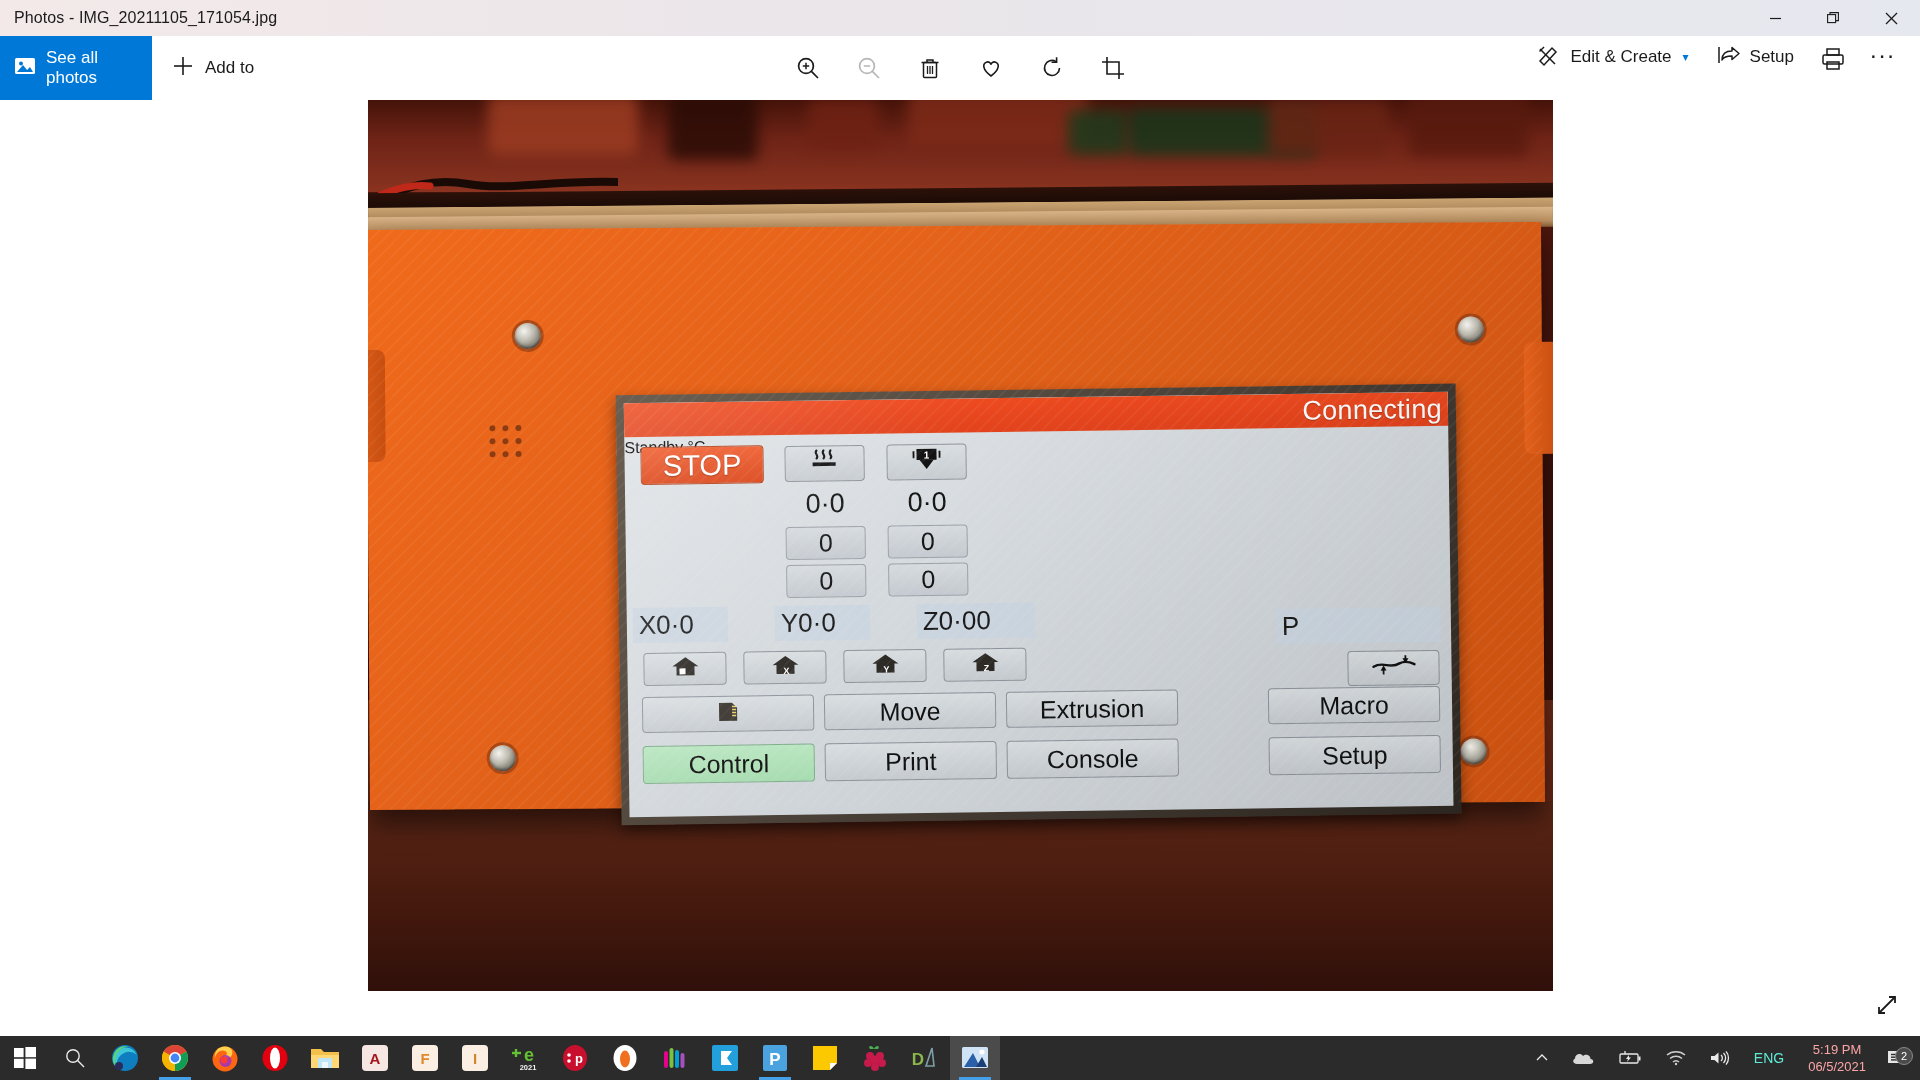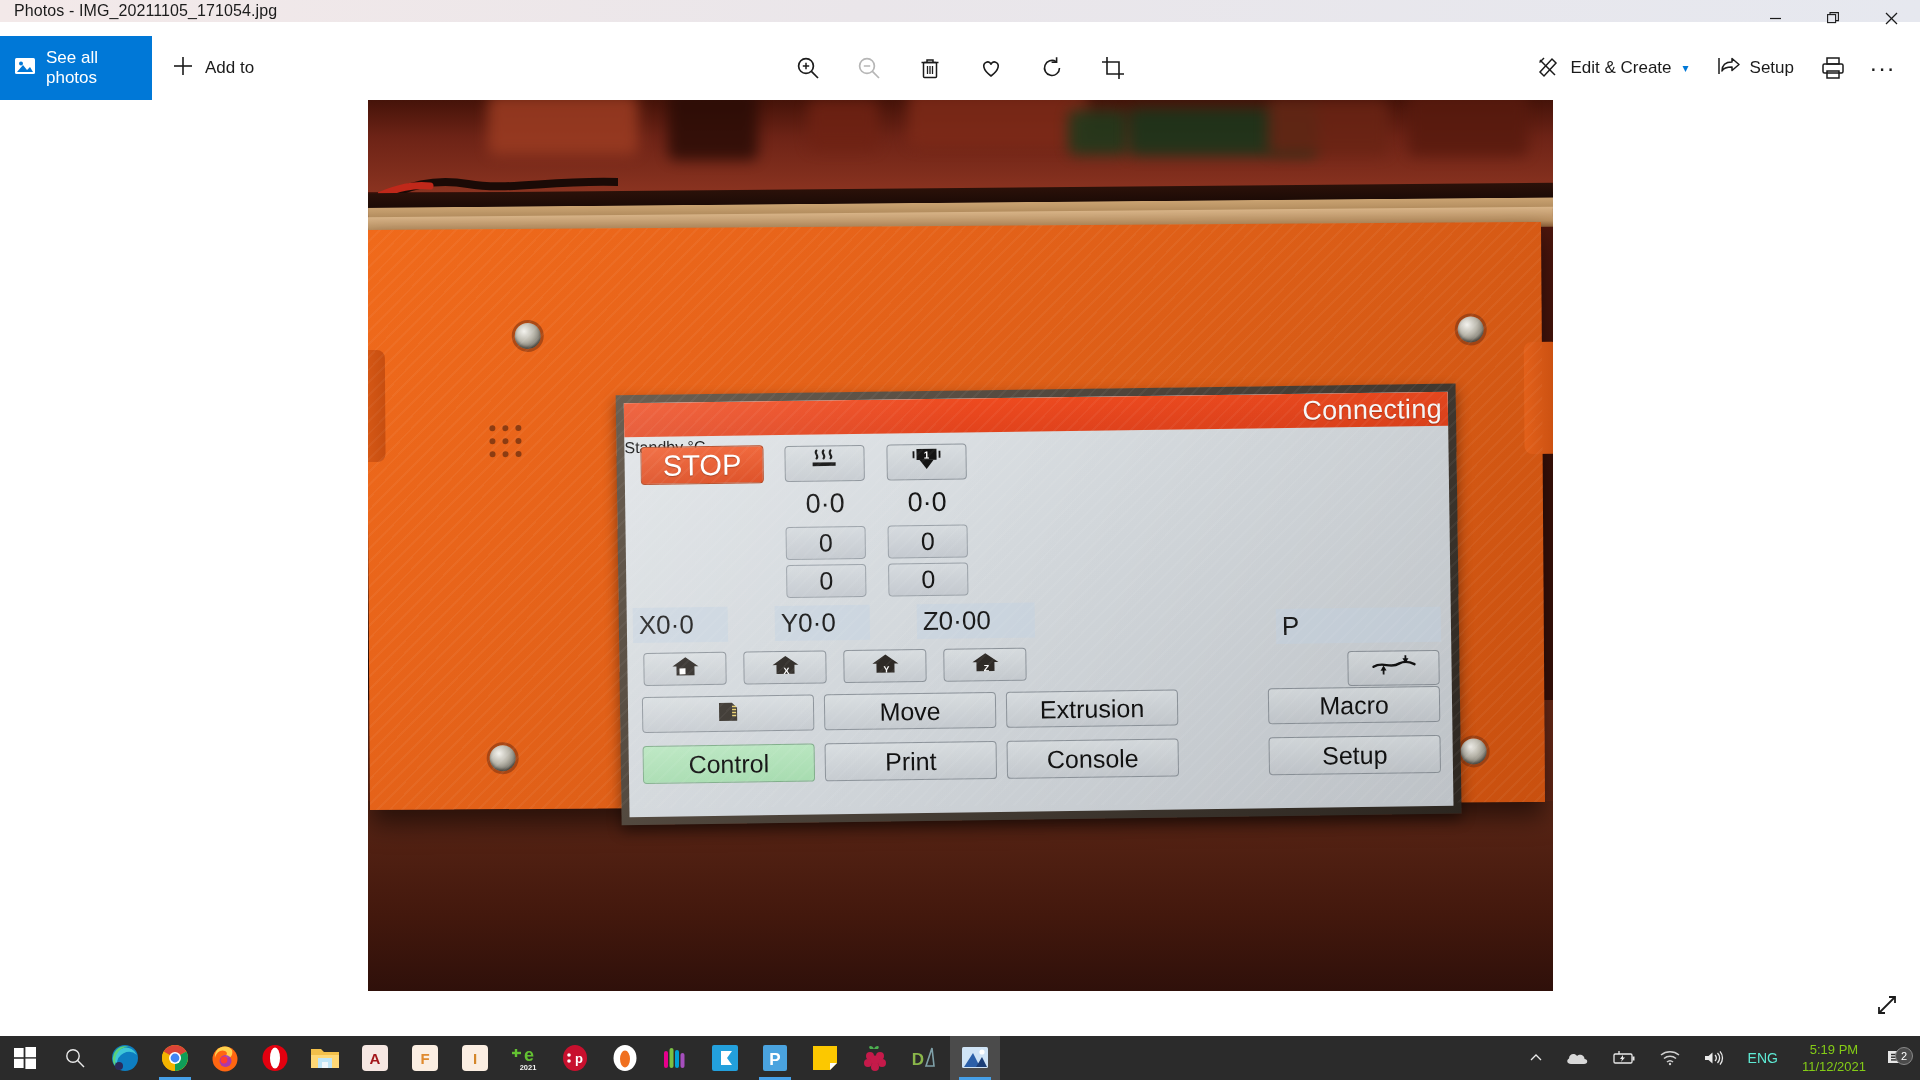--- a/index.html
+++ b/index.html
@@ -5,21 +5,21 @@
   * { margin:0; padding:0; box-sizing:border-box; }
   html,body { width:1920px; height:1080px; overflow:hidden; }
   body {
     font-family:"Liberation Sans", sans-serif;
     background:#ffffff;
     -webkit-font-smoothing:antialiased;
   }
 
   
   .titlebar{
-    position:absolute; left:0; top:0; width:1920px; height:22px;
+    position:absolute; left:0; top:0; width:1920px; height:36px;
     background:linear-gradient(to right,#f3e9e9 0%,#eae6ea 45%,#e6e8ef 100%);
     display:flex; align-items:center;
   }
   .titlebar .title{
     font-size:16px; color:#1b1b1b; padding-left:14px; letter-spacing:.1px;
     white-space:nowrap;
   }
   .wincontrols{ position:absolute; right:0; top:0; height:36px; display:flex; }
   .wincontrols .wc{
     width:58px; height:36px; display:flex; align-items:center; justify-content:center;
@@ -45,21 +45,21 @@
     position:absolute; left:0; top:0; width:1920px; height:64px;
     display:flex; align-items:center; justify-content:center; gap:27px;
     pointer-events:none;
   }
   .tb-center .tbicon{ pointer-events:auto; }
   .tbicon{
     width:34px; height:34px; display:flex; align-items:center; justify-content:center;
   }
   .tb-right{
     position:absolute; right:8px; top:0; height:64px;
-    display:flex; align-items:center; gap:4px;
+    display:flex; align-items:flex-start; gap:4px;
   }
   .tb-right .tbtext{
     display:flex; align-items:center; gap:9px; font-size:17px; color:#1b1b1b;
     padding:6px 12px; height:42px;
   }
   .chev{ color:#0078d7; font-size:12px; margin-left:2px; }
   .dots{ font-size:24px; letter-spacing:2px; color:#1b1b1b; padding:0 16px 10px 10px; }
 
   
   .canvas{
@@ -239,21 +239,21 @@
   }
   .tb-item.sel{ background:#4b4b4b; }
   .tb-item.sel:before{
     content:""; position:absolute; bottom:0; left:9px; width:32px; height:3px; background:#46a0e8;
   }
   .tray{
     position:absolute; right:0; bottom:0; height:44px; display:flex; align-items:center; gap:0;
   }
   .tray .ti{ padding:0 11px; display:flex; align-items:center; justify-content:center; color:#eaeaea; }
   .tray .lang{ font-size:14px; color:#5eead4; padding:0 12px; }
-  .clock{ color:#84cc16; font-size:13px; line-height:17px; text-align:center; padding:0 12px; }
+  .clock{ color:#fca5a5; font-size:13px; line-height:17px; text-align:center; padding:0 12px; }
   .notif{ position:relative; padding:0 14px 0 8px; display:flex; align-items:center; }
   .badge{
     position:absolute; right:7px; bottom:2px; width:18px; height:18px; border-radius:50%;
     background:#4b4b4b; color:#fff; font-size:11px; display:flex; align-items:center; justify-content:center;
     border:1px solid #8a8a8a;
   }
   .ico-sq{ width:26px; height:26px; border-radius:4px; display:flex; align-items:center; justify-content:center;
            font-size:15px; font-weight:bold; }
 </style>
 </head>
@@ -744,21 +744,21 @@
       <svg width="22" height="16" viewBox="0 0 22 16">
         <polygon points="2,6 5.5,6 9.5,2.5 9.5,13.5 5.5,10 2,10" fill="#eaeaea"></polygon>
         <path d="M12 5 A4 4 0 0 1 12 11" fill="none" stroke="#eaeaea" stroke-width="1.3"></path>
         <path d="M14.5 3 A7 7 0 0 1 14.5 13" fill="none" stroke="#eaeaea" stroke-width="1.3"></path>
         <path d="M17 1.4 A10 10 0 0 1 17 14.6" fill="none" stroke="#eaeaea" stroke-width="1.3"></path>
       </svg>
     </div>
     <div class="lang">ENG</div>
     <div class="clock">
       <div>5:19 PM</div>
-      <div>11/12/2021</div>
+      <div>06/5/2021</div>
     </div>
     <div class="notif">
       <svg width="20" height="18" viewBox="0 0 20 18">
         <rect x="2" y="2" width="15" height="12" fill="#e6e6e6"></rect>
         <line x1="5" y1="5.5" x2="14" y2="5.5" stroke="#2b2b2b" stroke-width="1.4"></line>
         <line x1="5" y1="8.2" x2="14" y2="8.2" stroke="#2b2b2b" stroke-width="1.4"></line>
         <line x1="5" y1="10.9" x2="11" y2="10.9" stroke="#2b2b2b" stroke-width="1.4"></line>
       </svg>
       <span class="badge">2</span>
     </div>

